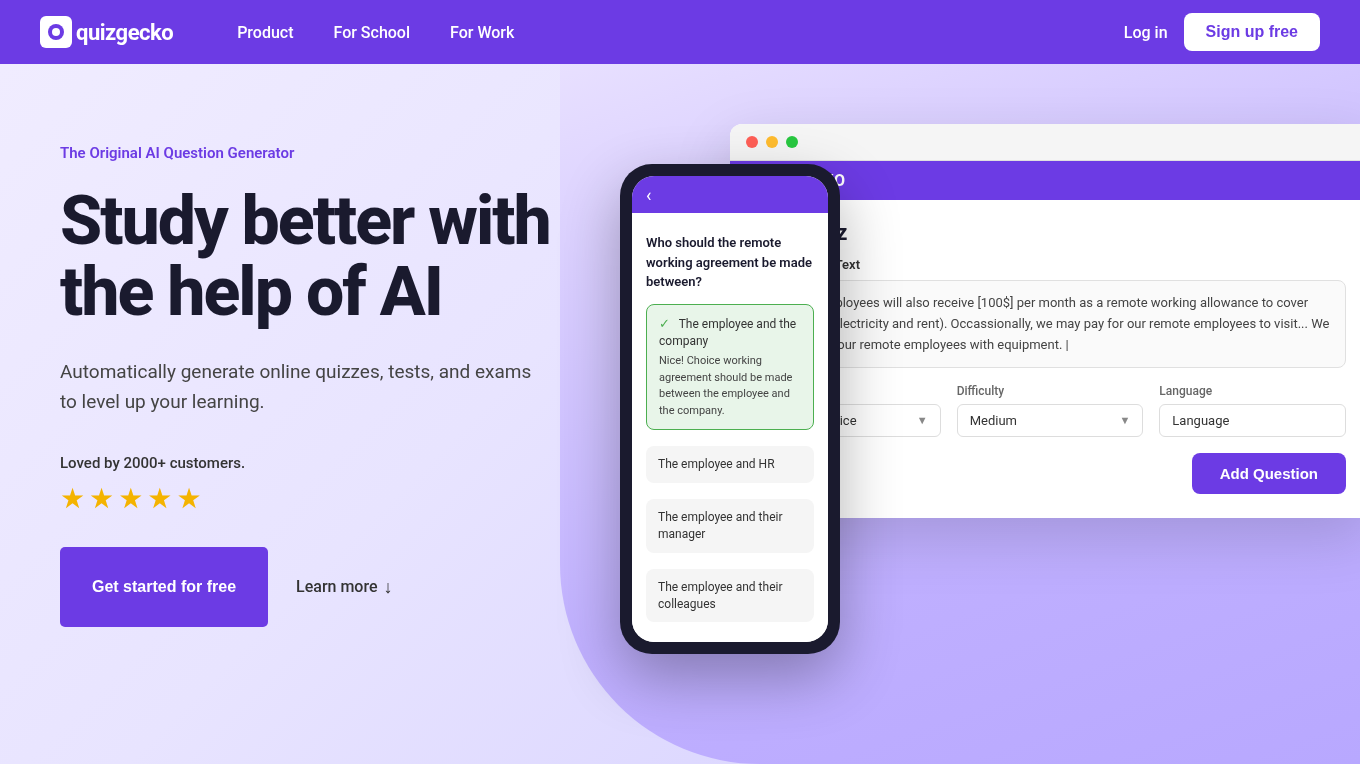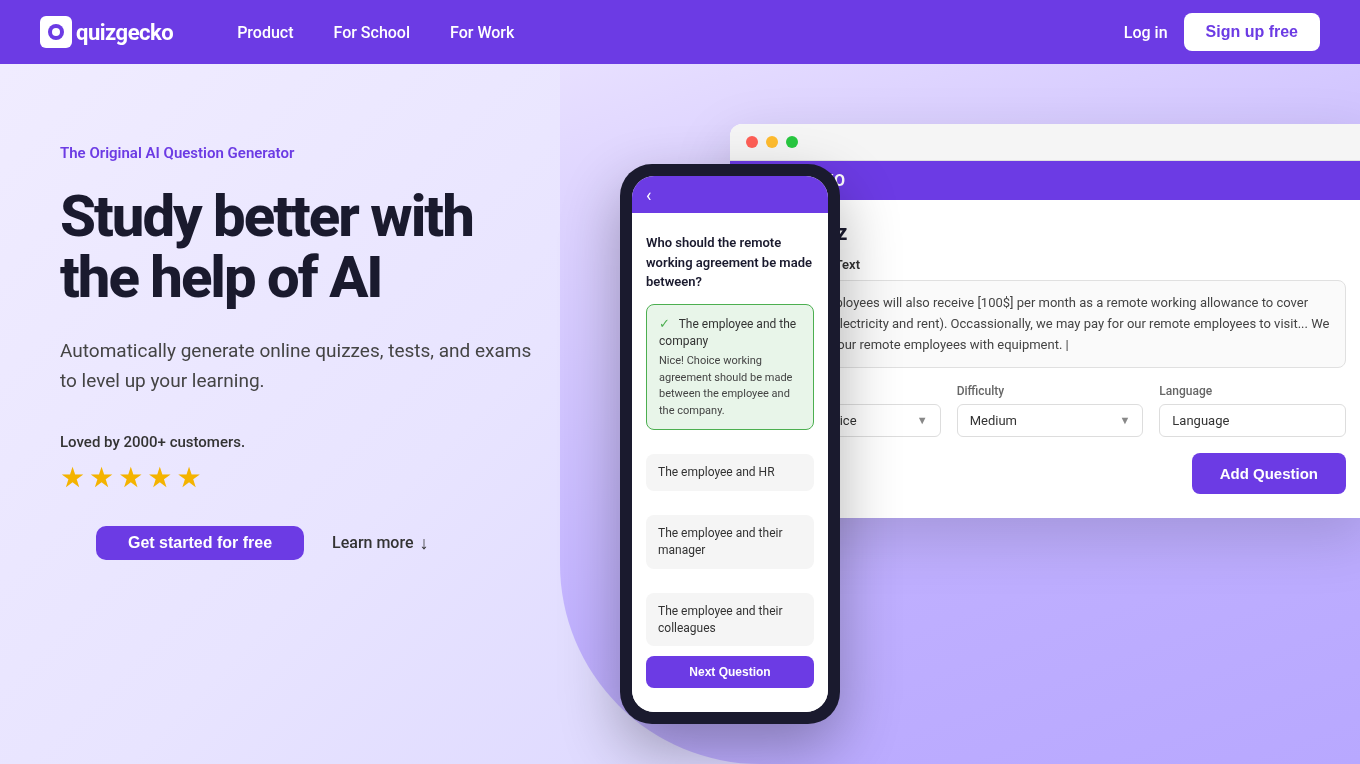--- a/index.html
+++ b/index.html
@@ -110,21 +110,21 @@
     }
 
     .hero-tag {
       color: #6c3be4;
       font-size: 15px;
       font-weight: 600;
       margin-bottom: 24px;
     }
 
     .hero-title {
-      font-size: 58px;
+      font-size: 68px;
       font-weight: 800;
       line-height: 1.05;
       color: #1a1a2e;
       margin-bottom: 28px;
       letter-spacing: -2px;
     }
 
     .hero-subtitle {
       font-size: 19px;
       color: #444;
@@ -154,26 +154,25 @@
     .hero-cta {
       display: flex;
       align-items: center;
       gap: 28px;
     }
     .btn-primary {
       background: #6c3be4;
       color: #fff;
       font-size: 16px;
       font-weight: 600;
-      padding: 8px 32px;
-      border-radius: 10px;
+      padding: 31px 32px;
+      border-radius: 5px;
       text-decoration: none;
       border: none;
       cursor: pointer;
-      margin-left: 36px;
     }
     .btn-learn-more {
       color: #333;
       font-size: 16px;
       font-weight: 500;
       text-decoration: none;
       display: flex;
       align-items: center;
       gap: 6px;
       cursor: pointer;
@@ -338,21 +337,21 @@
     .mobile-q-title {
       font-size: 13px;
       font-weight: 600;
       color: #1a1a2e;
       margin-bottom: 12px;
       line-height: 1.5;
     }
     .mobile-options {
       display: flex;
       flex-direction: column;
-      gap: 24px;
+      gap: 16px;
     }
     .mobile-option {
       background: #f5f5f5;
       border-radius: 8px;
       padding: 10px 12px;
       font-size: 12px;
       color: #333;
       line-height: 1.4;
     }
     .mobile-option.selected {
@@ -498,19 +497,18 @@
             <div class="mobile-option">
               <span>The employee and HR</span>
             </div>
             <div class="mobile-option">
               <span>The employee and their manager</span>
             </div>
             <div class="mobile-option">
               <span>The employee and their colleagues</span>
             </div>
           </div>
-          <button class="mobile-next-btn">Next Question</button>
         </div>
       </div>
     </div>
 
   </div>
 </section>
 
 </body></html>

